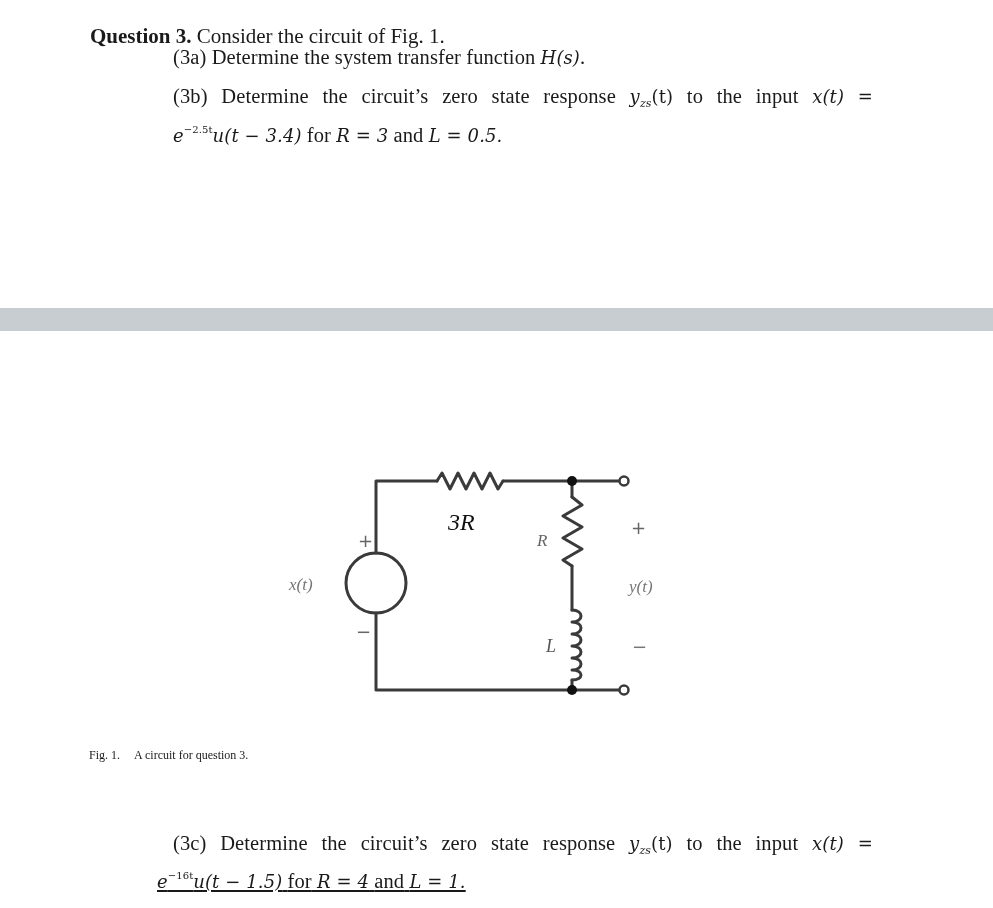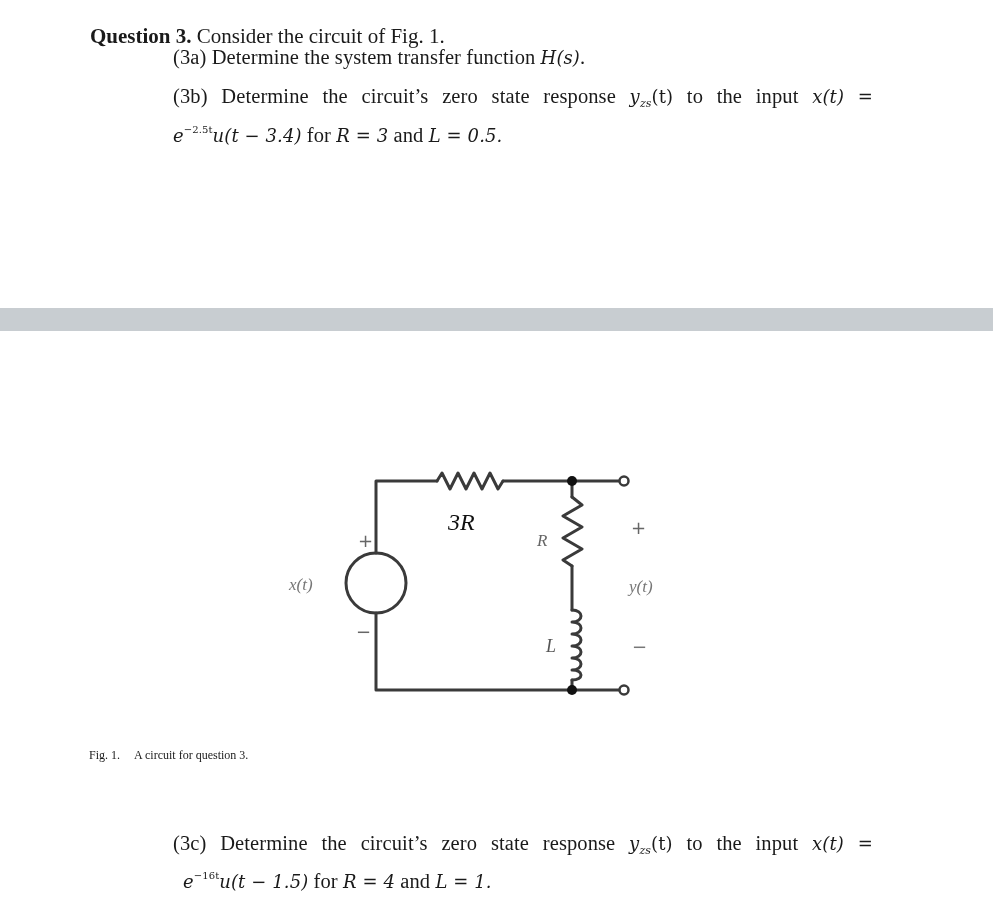--- a/index.html
+++ b/index.html
@@ -109,19 +109,19 @@
   <span>state</span>
   <span>response</span>
   <span><span class="math">y</span><span class="sub">zs</span><span class="mrm">(t)</span></span>
   <span>to</span>
   <span>the</span>
   <span>input</span>
   <span class="math">x(t)</span>
   <span class="mrm">=</span>
 </div>
 
-<div class="abs part" style="left:183px; top:870px;">
+<div class="abs part" style="left:157px; top:870px;text-decoration:underline;">
   <span><span class="math">e</span><span class="sup">−16t</span><span class="math">u(t − 1.5)</span></span>
   <span>for</span>
   <span class="math">R = 4</span>
   <span>and</span>
   <span class="math">L = 1.</span>
 </div>
 
 </body></html>

